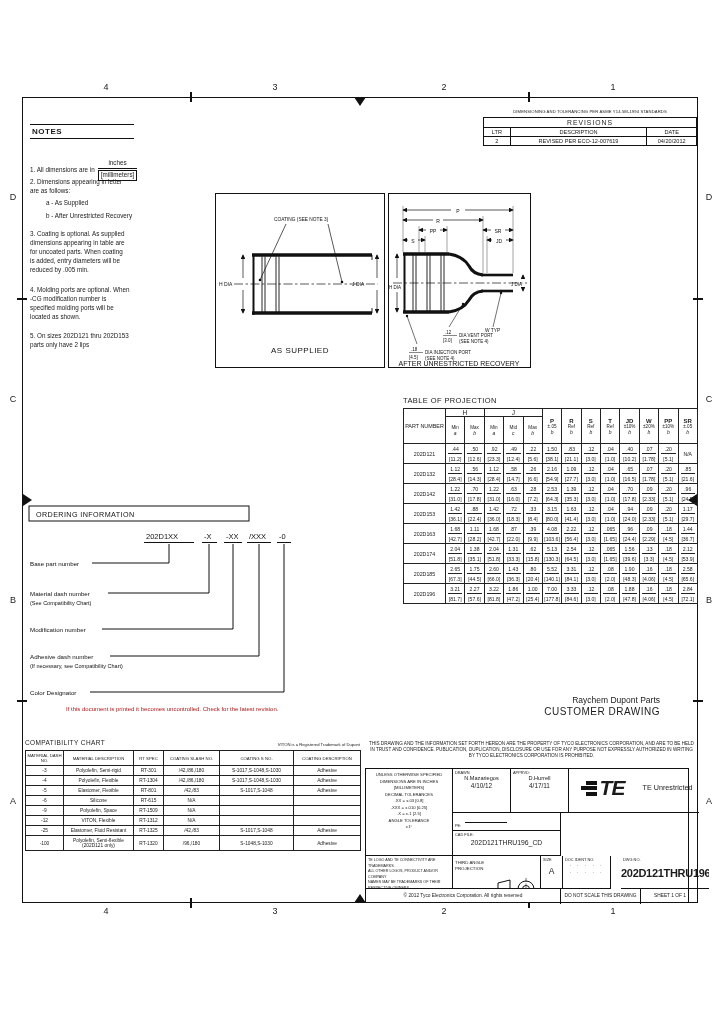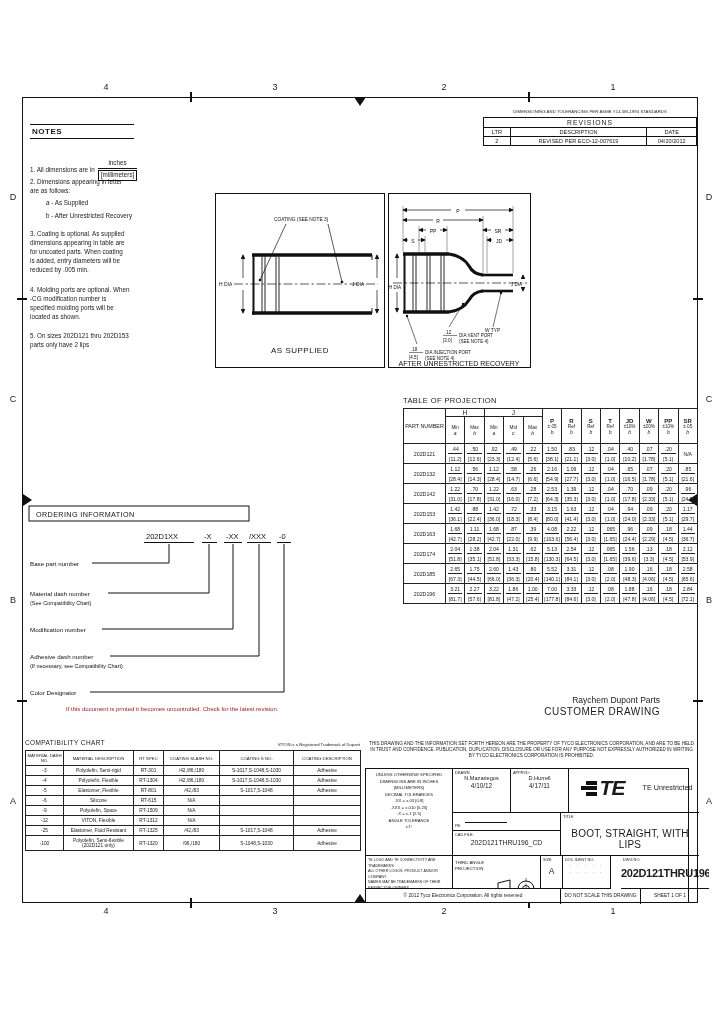--- a/index.html
+++ b/index.html
@@ -925,24 +925,20 @@
   <div class="cell" style="left:270px;top:0;width:63px;height:44px;border-right:none;">
     <div class="tec">TE Unrestricted</div>
   </div>
   <div class="cell" style="left:87px;top:44px;width:108px;height:18px;">
     <span class="lab" style="display:inline-block;">PE:</span><span class="peline"></span>
   </div>
   <div class="cell" style="left:87px;top:62px;width:108px;height:25px;">
     <div class="lab">CAD FILE:</div>
     <div class="cadv">202D121THRU196_CD</div>
   </div>
-  <div class="cell" style="left:195px;top:44px;width:138px;height:43px;border-right:none;">
-    <div class="lab">TITLE</div>
-    <div class="bigtitle">BOOT, STRAIGHT, WITH LIPS</div>
-  </div>
   <div class="cell" style="left:0;top:87px;width:87px;height:33px;">
     <div id="tm-lines" style="padding-top:2px;">
         <div class="tml">TE LOGO AND TE CONNECTIVITY ARE TRADEMARKS.</div>
         <div class="tml">ALL OTHER LOGOS, PRODUCT AND/OR COMPANY</div>
         <div class="tml">NAMES MAY BE TRADEMARKS OF THEIR</div>
         <div class="tml">RESPECTIVE OWNERS.</div>
       </div>
   </div>
   <div class="cell" style="left:87px;top:87px;width:88px;height:33px;">
     <div class="projtxt">THIRD ANGLE PROJECTION</div>

